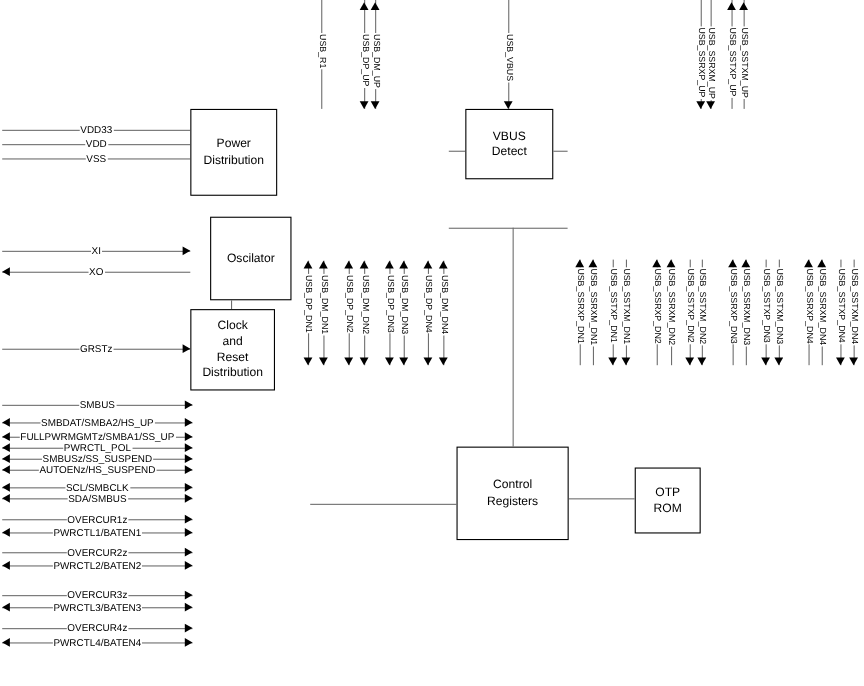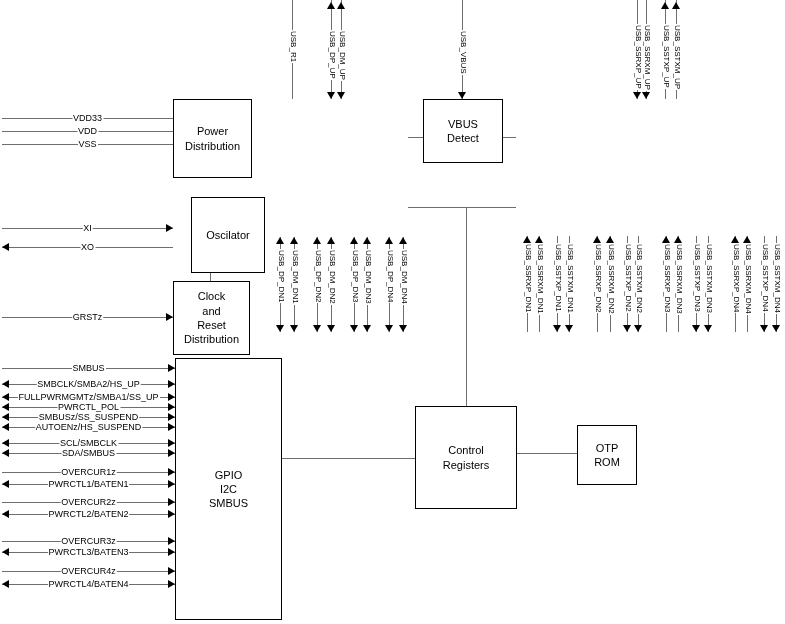--- a/index.html
+++ b/index.html
@@ -24,24 +24,21 @@
 
   <div class="block" style="left:173px;top:99px;width:79px;height:79px;">Power
 Distribution</div>
   <div class="block" style="left:191px;top:197px;width:74px;height:76px;">Oscilator</div>
   <div class="block" style="left:173px;top:281px;width:77px;height:74px;">Clock
 and
 Reset
 Distribution</div>
   <div class="block" style="left:423px;top:99px;width:80px;height:64px;">VBUS
 Detect</div>
-  <div class="block" style="left:175px;top:358px;width:107px;height:262px;">GPIO
-I2C
-SMBUS</div>
-  <div class="block" style="left:415px;top:406px;width:102px;height:103px;">Control
+  <div class="block" style="left:415px;top:406px;width:102px;height:85px;">Control
 Registers</div>
   <div class="block" style="left:577px;top:425px;width:60px;height:60px;">OTP
 ROM</div>
 
   <div class="conn" style="left:210px;top:273px;width:1px;height:8px;"></div>
   <div class="conn" style="left:408px;top:137px;width:15px;height:1px;"></div>
   <div class="conn" style="left:503px;top:137px;width:13px;height:1px;"></div>
   <div class="conn" style="left:408px;top:207px;width:108px;height:1px;"></div>
   <div class="conn" style="left:466px;top:207px;width:1px;height:199px;"></div>
   <div class="conn" style="left:282px;top:458px;width:133px;height:1px;"></div>
@@ -66,21 +63,21 @@
   <div class="pin-group">
       <div class="pline" style="left: 2px; top: 317px; width: 171px; height: 1px;"></div>
       <div class="plab" style="left: 87.5px; top: 318px; transform: translate(-50%, -50%);">GRSTz</div>
       <div class="ah" style="left: 166px; top: 313px; border-width: 4px 0px 4px 7px; border-left-color: rgb(0, 0, 0);"></div>
     </div>
   <div class="pin-group">
       <div class="pline" style="left: 2px; top: 368px; width: 173px; height: 1px;"></div>
       <div class="plab" style="left: 88.5px; top: 369px; transform: translate(-50%, -50%);">SMBUS</div>
       <div class="ah" style="left: 168px; top: 364px; border-width: 4px 0px 4px 7px; border-left-color: rgb(0, 0, 0);"></div>
       <div class="pline" style="left: 2px; top: 384px; width: 173px; height: 1px;"></div>
-      <div class="plab" style="left: 88.5px; top: 385px; transform: translate(-50%, -50%);">SMBCLK/SMBA2/HS_UP</div>
+      <div class="plab" style="left: 88.5px; top: 385px; transform: translate(-50%, -50%);">SMBDAT/SMBA2/HS_UP</div>
       <div class="ah" style="left: 2px; top: 380px; border-width: 4px 7px 4px 0px; border-right-color: rgb(0, 0, 0);"></div>
       <div class="ah" style="left: 168px; top: 380px; border-width: 4px 0px 4px 7px; border-left-color: rgb(0, 0, 0);"></div>
       <div class="pline" style="left: 2px; top: 397px; width: 173px; height: 1px;"></div>
       <div class="plab" style="left: 88.5px; top: 398px; transform: translate(-50%, -50%);">FULLPWRMGMTz/SMBA1/SS_UP</div>
       <div class="ah" style="left: 2px; top: 393px; border-width: 4px 7px 4px 0px; border-right-color: rgb(0, 0, 0);"></div>
       <div class="ah" style="left: 168px; top: 393px; border-width: 4px 0px 4px 7px; border-left-color: rgb(0, 0, 0);"></div>
       <div class="pline" style="left: 2px; top: 407px; width: 173px; height: 1px;"></div>
       <div class="plab" style="left: 88.5px; top: 408px; transform: translate(-50%, -50%);">PWRCTL_POL</div>
       <div class="ah" style="left: 2px; top: 403px; border-width: 4px 7px 4px 0px; border-right-color: rgb(0, 0, 0);"></div>
       <div class="ah" style="left: 168px; top: 403px; border-width: 4px 0px 4px 7px; border-left-color: rgb(0, 0, 0);"></div>

